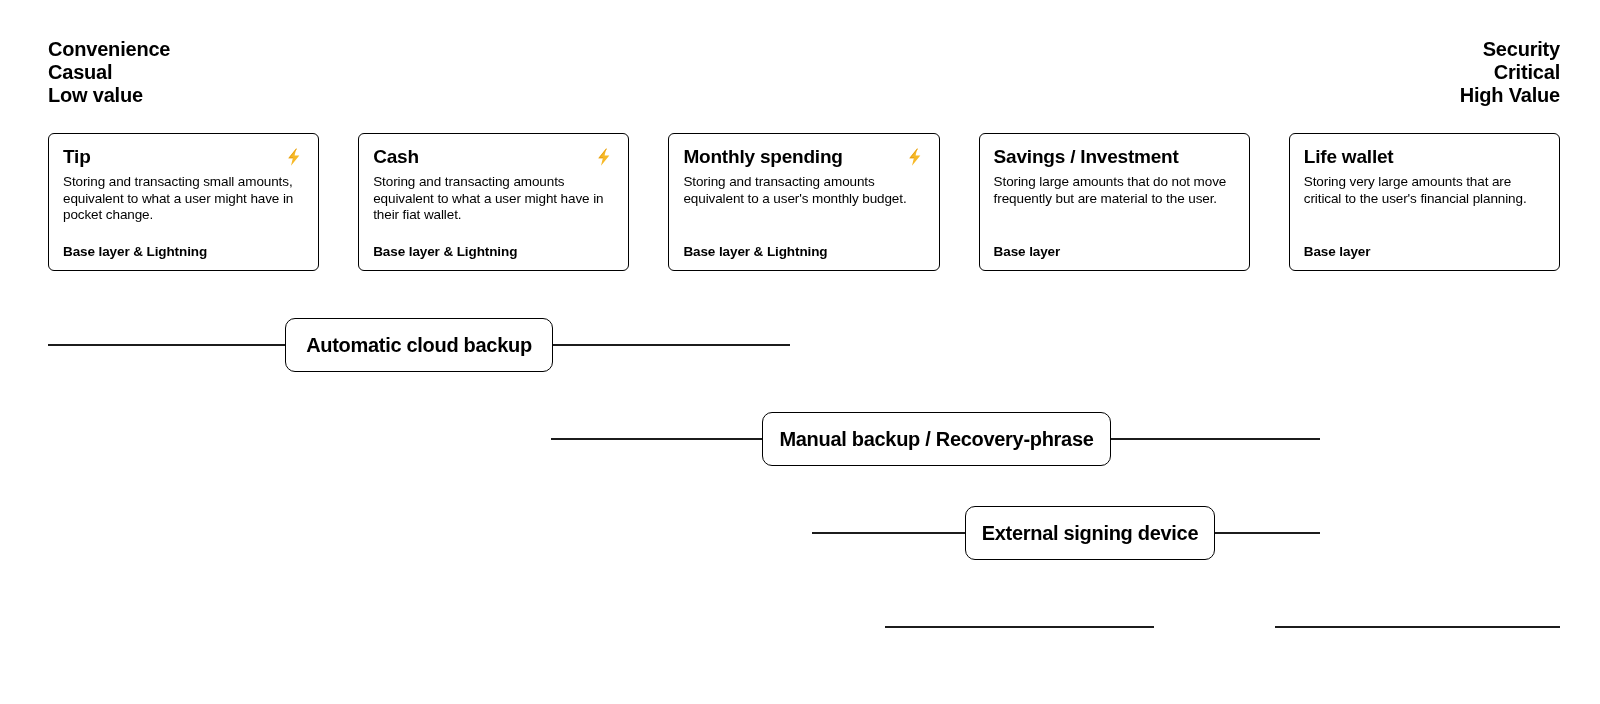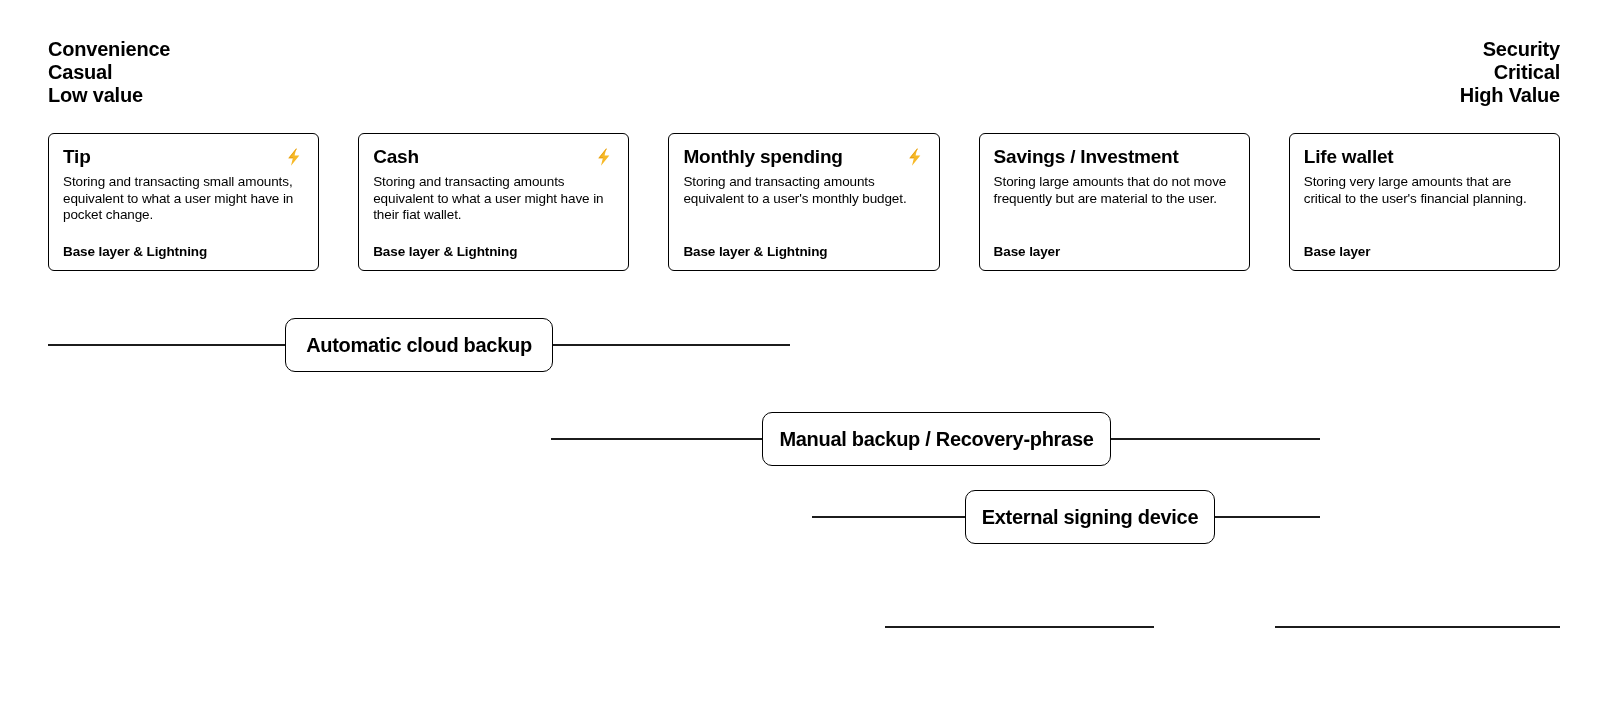--- a/index.html
+++ b/index.html
@@ -194,21 +194,21 @@
     <div class="row" style="left: 0px; top: 318px; width: 1600px;">
       <div class="row-line" style="left: 48px; width: 237px;"></div>
       <div class="row-line" style="left: 553px; width: 237px;"></div>
       <div class="row-box" style="left: 285px; width: 268px;">Automatic cloud backup</div>
     </div>
     <div class="row" style="left: 0px; top: 412px; width: 1448px;">
       <div class="row-line" style="left: 551px; width: 211px;"></div>
       <div class="row-line" style="left: 1111px; width: 209px;"></div>
       <div class="row-box" style="left: 762px; width: 349px;">Manual backup / Recovery-phrase</div>
     </div>
-    <div class="row" style="left: 0px; top: 490px; width: 1600px;">
+    <div class="row" style="left: 0px; top: 506px; width: 1600px;">
       <div class="row-line" style="left: 812px; width: 153px;"></div>
       <div class="row-line" style="left: 1215px; width: 105px;"></div>
       <div class="row-box" style="left: 965px; width: 250px;">External signing device</div>
     </div>
     <div class="row" style="left: 0px; top: 600px; width: 1600px;">
       <div class="row-line" style="left: 885px; width: 269px;"></div>
       <div class="row-line" style="left: 1275px; width: 285px;"></div>
     </div>
   </div>
 

